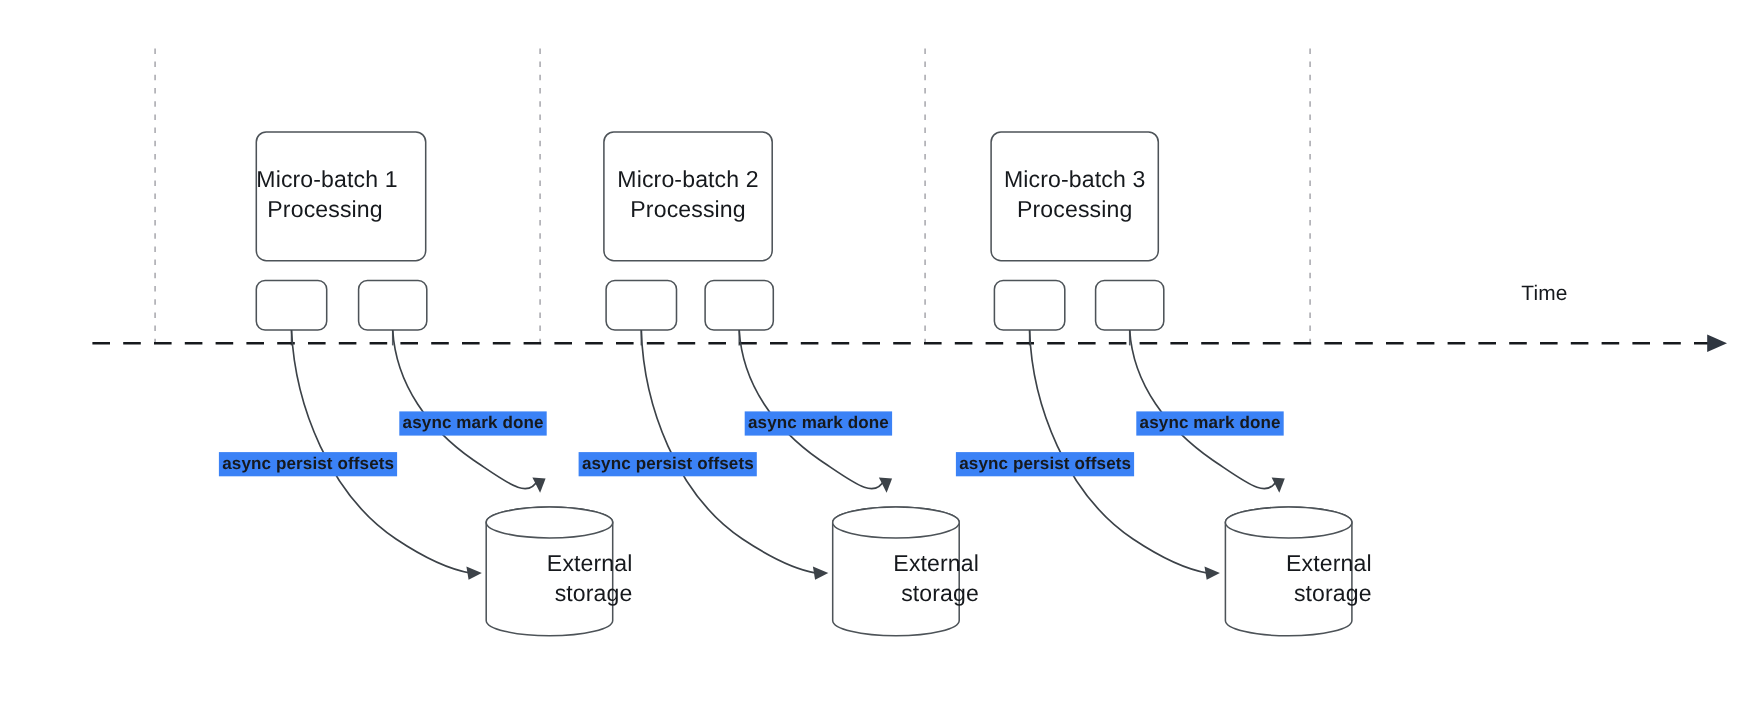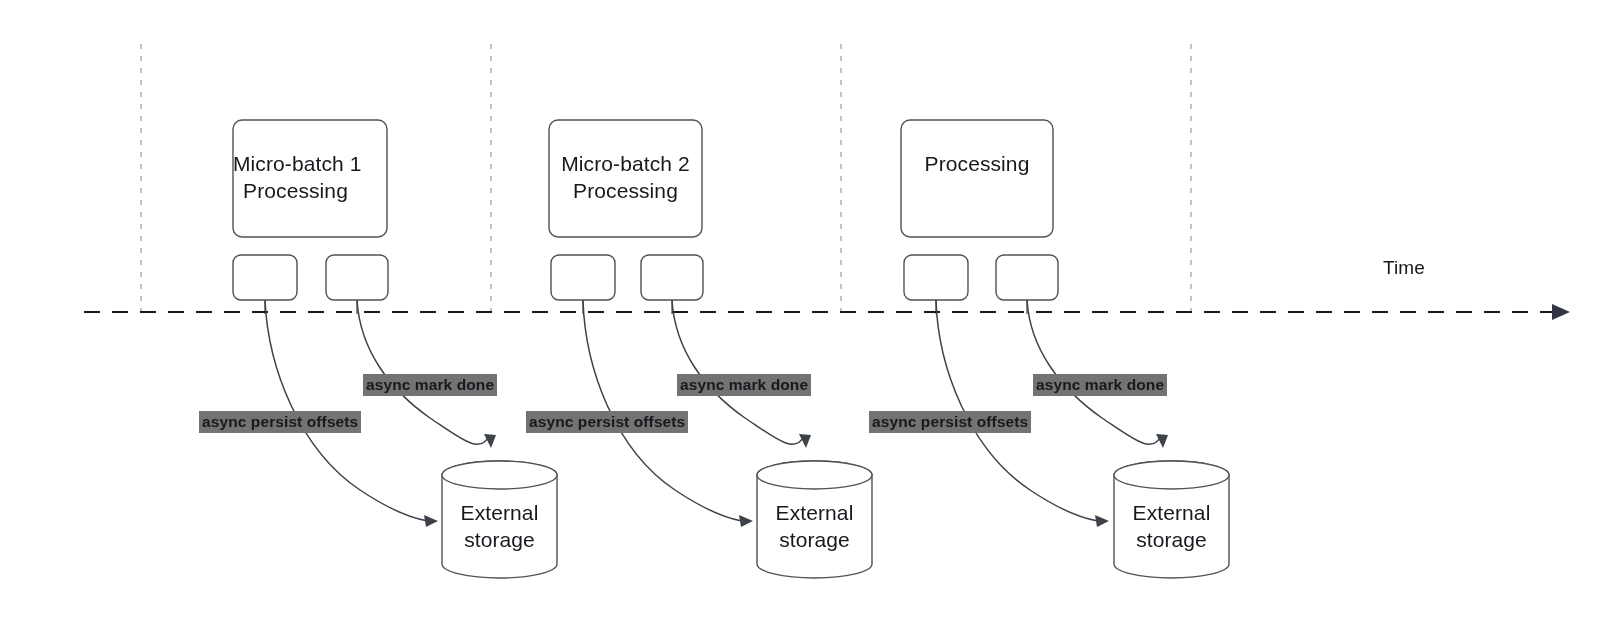--- a/index.html
+++ b/index.html
@@ -81,28 +81,28 @@
     white-space: nowrap;
     line-height: 1.3;
   }
   .box-label {
     font-size: 21px;
     text-align: center;
     letter-spacing: 0.1px;
   }
   .cyl-label {
     font-size: 21px;
-    text-align: center;
+    text-align: right;
     letter-spacing: 0.1px;
   }
   .edge-label {
     font-size: 15.5px;
     font-weight: bold;
     letter-spacing: 0.1px;
-    background: #737373;
+    background: #3b82f6;
     padding: 1px 3px;
   }
   .axis-label {
     font-size: 19px;
     letter-spacing: 0.1px;
     margin-left: 48px;
   }
 </style>
 </head>
 <body>
@@ -192,20 +192,21 @@
         <div>async persist offsets</div>
       </div>
       <div class="txt edge-label" style="left: 677px; top: 374px;">
         <div>async mark done</div>
       </div>
       <div class="txt cyl-label" style="left: 739px; top: 499px; width: 151px;">
         <div>External</div>
         <div>storage</div>
       </div>
       <div class="txt box-label" style="left: 901px; top: 150px; width: 152px;">
+        <div>Micro-batch 3</div>
         <div>Processing</div>
       </div>
       <div class="txt edge-label" style="left: 869px; top: 411px;">
         <div>async persist offsets</div>
       </div>
       <div class="txt edge-label" style="left: 1033px; top: 374px;">
         <div>async mark done</div>
       </div>
       <div class="txt cyl-label" style="left: 1096px; top: 499px; width: 151px;">
         <div>External</div>

